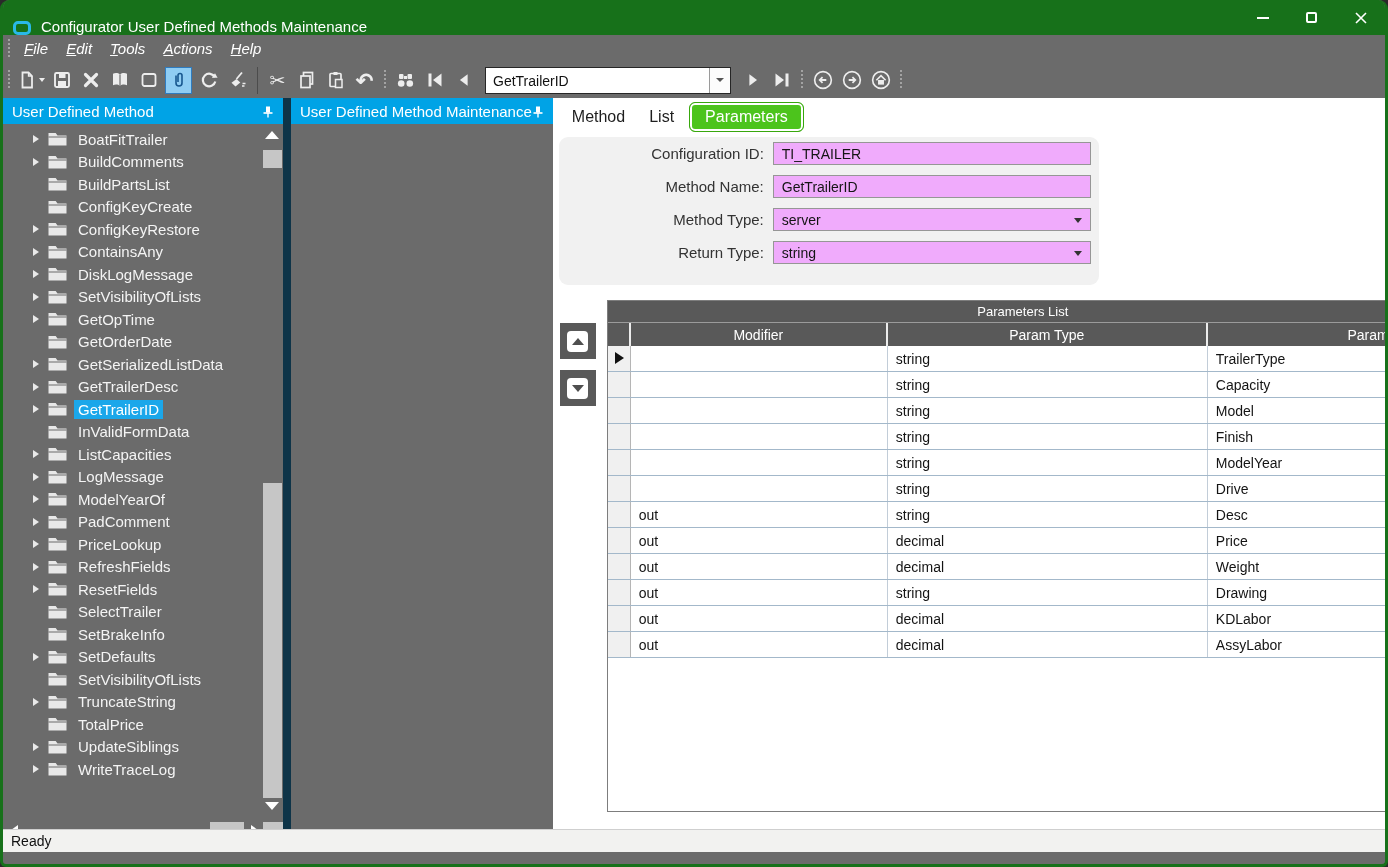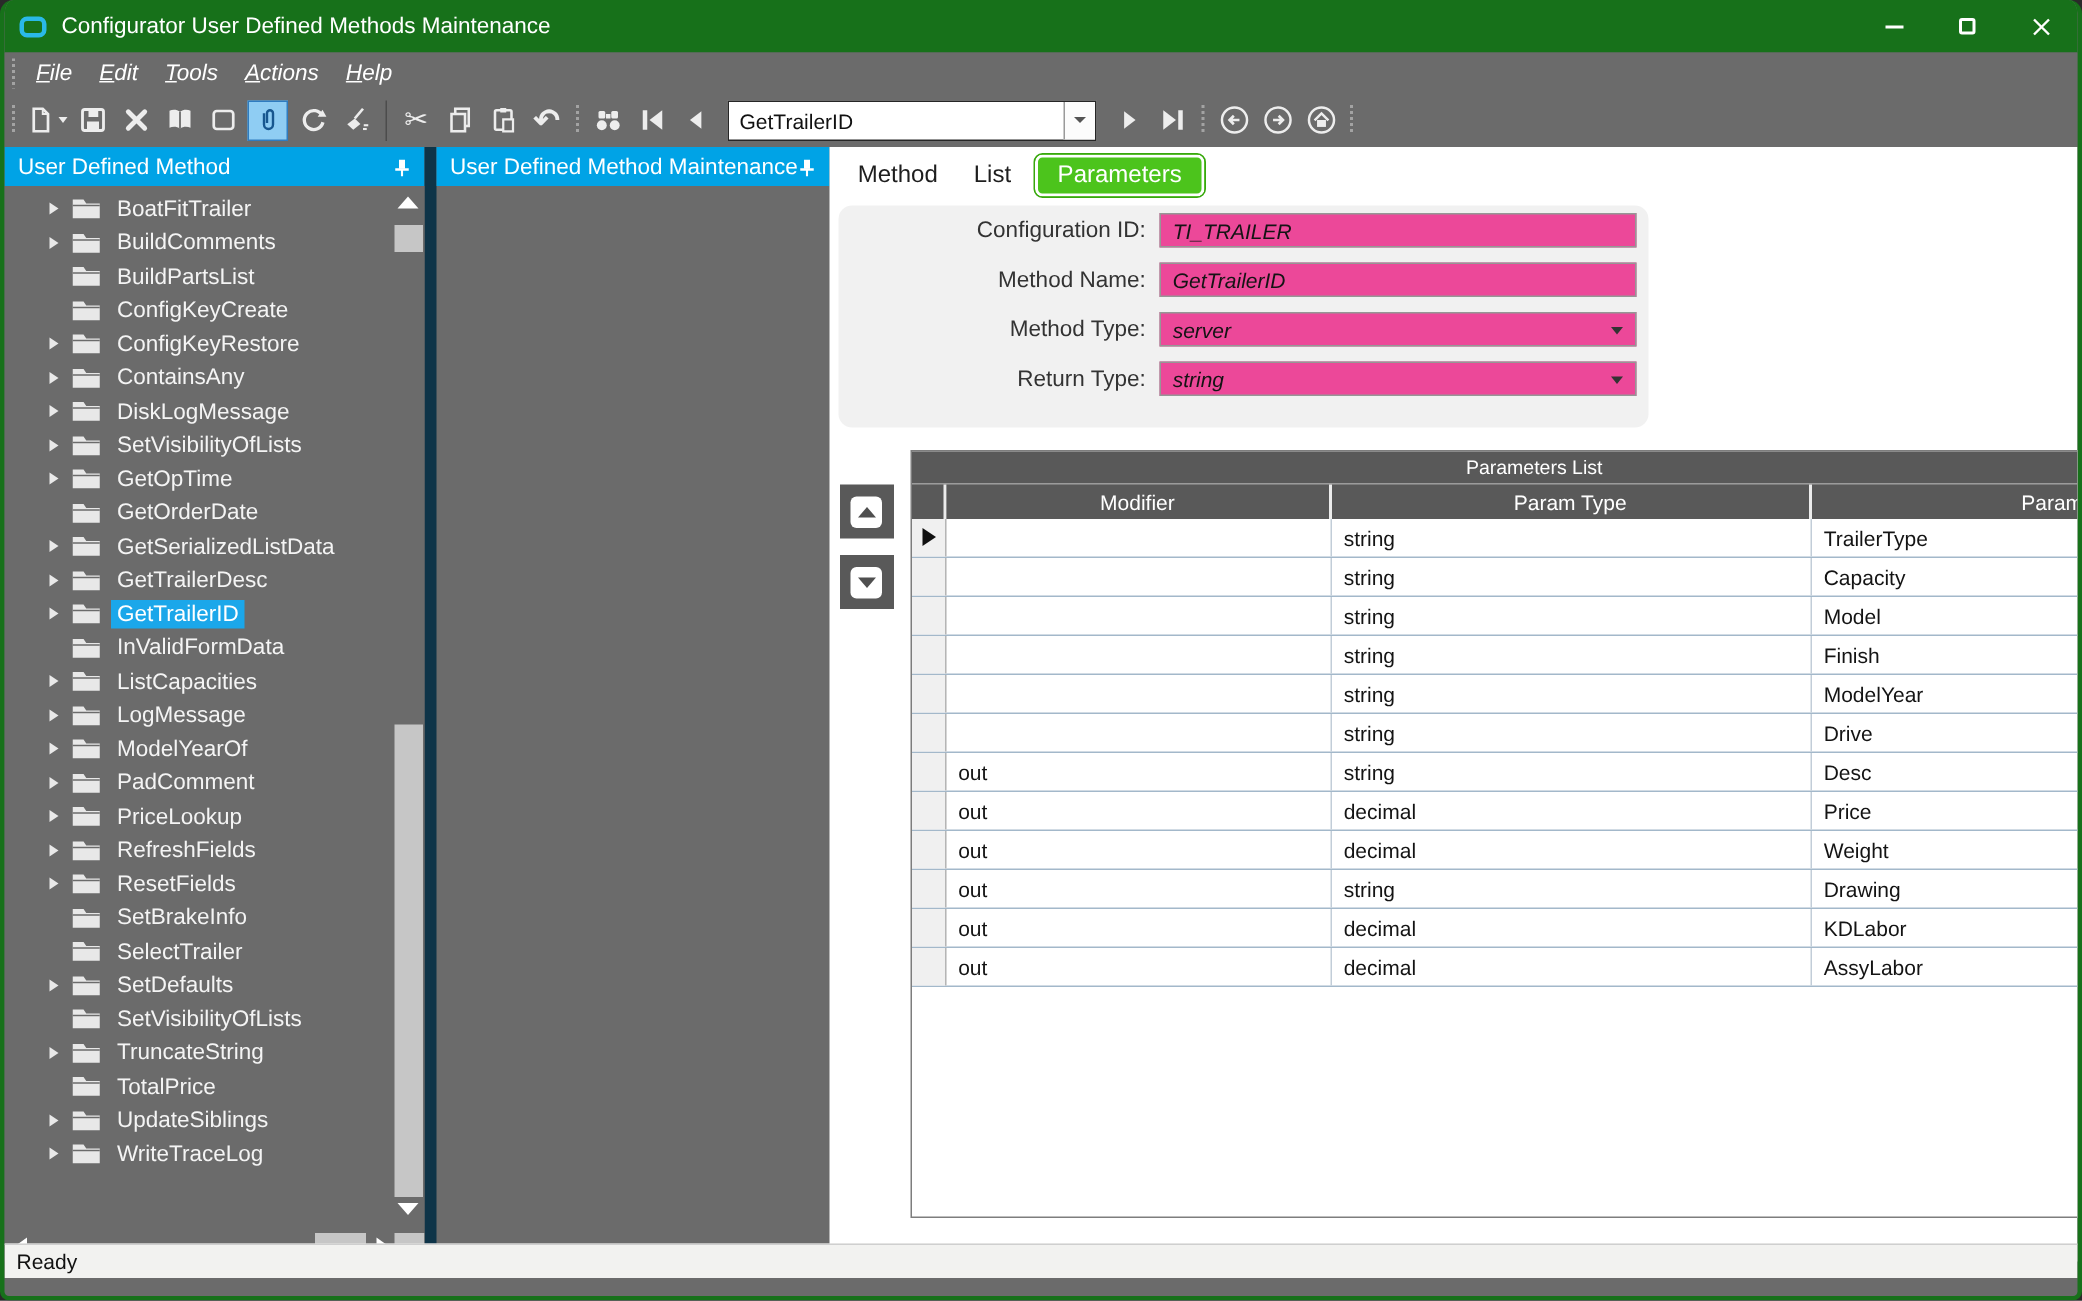--- a/index.html
+++ b/index.html
@@ -3,21 +3,21 @@
 <meta charset="utf-8">
 <style>
   * { margin:0; padding:0; box-sizing:border-box; }
   html,body { background:#2a2a2a; }
   .window { position:relative; width:1388px; height:867px; overflow:hidden;
     font-family:"Liberation Sans", sans-serif;
     border-left:3px solid #17711a; border-right:3px solid #17711a; border-bottom:3px solid #17711a;
     border-radius:9px 9px 6px 6px; background:#6b6b6b; }
 
   
-  .titlebar { height:35px; background:#17711a; display:flex; align-items:center; color:#fff; }
+  .titlebar { height:35px; background:#17711a; display:flex; align-items:flex-end; color:#fff; }
   .app-icon { width:18px; height:14px; border:3px solid #2ab9e8; border-radius:5px; margin:0 10px 0 10px; }
   .title-text { font-size:15px; }
   .win-controls { margin-left:auto; display:flex; height:100%; }
   .win-btn { width:49px; height:100%; display:flex; align-items:center; justify-content:center; }
   .ic-min { width:12px; height:2px; background:#fff; }
   .ic-max { width:11px; height:11px; border:2px solid #fff; border-radius:2px; }
 
   
   .menubar { height:27px; background:#6b6b6b; display:flex; align-items:center; color:#fff; }
   .grip { width:2px; height:20px; margin:0 5px;
@@ -76,22 +76,22 @@
   .right-body { position:relative; flex:1; background:#fff; overflow:hidden; }
   .tabs { position:absolute; top:4px; left:10px; display:flex; align-items:center; gap:6px; }
   .tab { font-size:16px; color:#1e1e1e; padding:5px 9px; }
   .tab.active { background:#4cc41c; color:#fff; border:1px solid #38a70d;
     box-shadow:inset 0 0 0 2px #fff; border-radius:6px; padding:5px 15px; }
 
   .form-panel { position:absolute; left:6px; top:39px; width:540px; height:148px;
     background:#f1f1f1; border-radius:9px; padding-top:5px; }
   .form-row { display:flex; align-items:center; margin-bottom:10px; }
   .form-label { width:205px; text-align:right; font-size:15px; color:#333; margin-right:9px; }
-  .form-input { width:318px; height:23px; background:#ec4899; border:1px solid #969696;
-    font-size:14px; color:#141414; padding:3px 8px; position:relative;font-style:italic; }
+  .form-input { width:318px; height:23px; background:#f0abfc; border:1px solid #969696;
+    font-size:14px; color:#141414; padding:3px 8px; position:relative; }
   .form-input.dropdown::after { content:""; position:absolute; right:8px; top:9px;
     border-left:4.5px solid transparent; border-right:4.5px solid transparent; border-top:5px solid #333; }
 
   .move-btn { position:absolute; left:7px; width:36px; height:36px; background:#595959;
     display:flex; align-items:center; justify-content:center; }
   .move-up { top:225px; } .move-down { top:272px; }
   .move-inner { width:21px; height:21px; background:#fff; border-radius:4px;
     display:flex; align-items:center; justify-content:center; }
   .mtri-up { width:0; height:0; border-left:6px solid transparent; border-right:6px solid transparent; border-bottom:7px solid #4f4f4f; }
   .mtri-down { width:0; height:0; border-left:6px solid transparent; border-right:6px solid transparent; border-top:7px solid #4f4f4f; }
@@ -528,30 +528,30 @@
     </svg>
     <span class="tree-label">ResetFields</span>
   </div>
 
   <div class="tree-item">
     <span class="expand-arrow" style="visibility: hidden;"></span>
     <svg class="tree-folder" width="19" height="14" viewBox="0 0 19 14">
       <path d="M0.5 13.5 V1 h7.2 l1.8 2.6 h9 v9.9 z" fill="#e8e8e8"></path>
       <line x1="0.5" y1="5" x2="18.5" y2="5" stroke="#6b6b6b" stroke-width="1"></line>
     </svg>
+    <span class="tree-label">SelectTrailer</span>
+  </div>
+
+  <div class="tree-item">
+    <span class="expand-arrow" style="visibility: hidden;"></span>
+    <svg class="tree-folder" width="19" height="14" viewBox="0 0 19 14">
+      <path d="M0.5 13.5 V1 h7.2 l1.8 2.6 h9 v9.9 z" fill="#e8e8e8"></path>
+      <line x1="0.5" y1="5" x2="18.5" y2="5" stroke="#6b6b6b" stroke-width="1"></line>
+    </svg>
     <span class="tree-label">SetBrakeInfo</span>
-  </div>
-
-  <div class="tree-item">
-    <span class="expand-arrow" style="visibility: hidden;"></span>
-    <svg class="tree-folder" width="19" height="14" viewBox="0 0 19 14">
-      <path d="M0.5 13.5 V1 h7.2 l1.8 2.6 h9 v9.9 z" fill="#e8e8e8"></path>
-      <line x1="0.5" y1="5" x2="18.5" y2="5" stroke="#6b6b6b" stroke-width="1"></line>
-    </svg>
-    <span class="tree-label">SelectTrailer</span>
   </div>
 
   <div class="tree-item">
     <span class="expand-arrow"></span>
     <svg class="tree-folder" width="19" height="14" viewBox="0 0 19 14">
       <path d="M0.5 13.5 V1 h7.2 l1.8 2.6 h9 v9.9 z" fill="#e8e8e8"></path>
       <line x1="0.5" y1="5" x2="18.5" y2="5" stroke="#6b6b6b" stroke-width="1"></line>
     </svg>
     <span class="tree-label">SetDefaults</span>
   </div>

